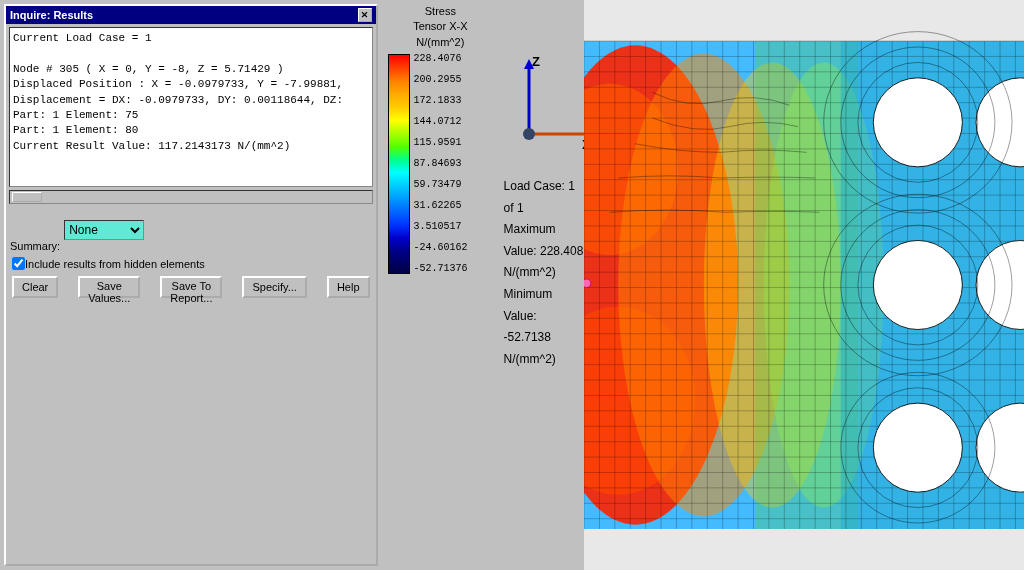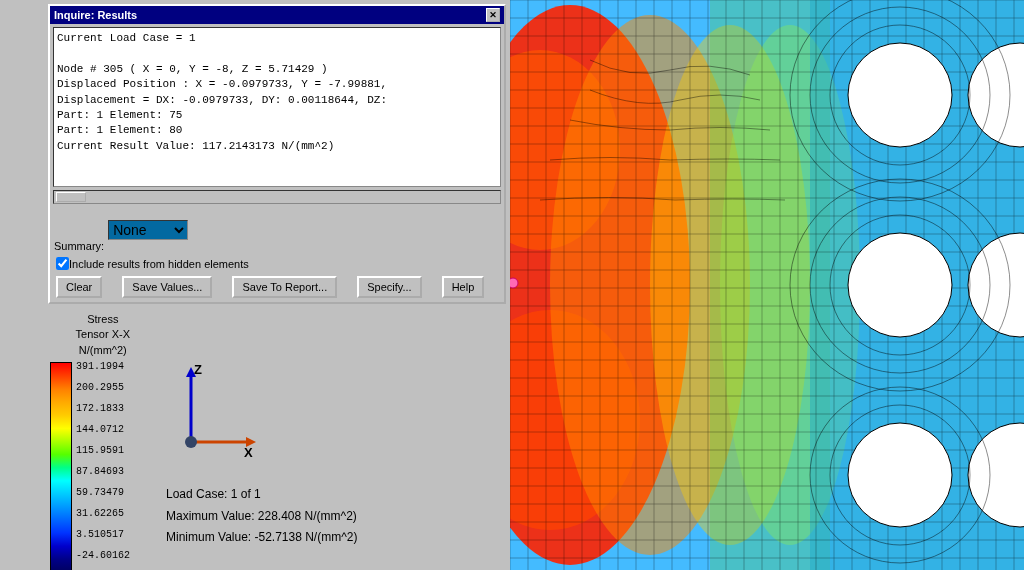--- a/index.html
+++ b/index.html
@@ -9,26 +9,24 @@
       background: #c0c0c0;
       font-family: 'Courier New', monospace;
       font-size: 11px;
       overflow: hidden;
       display: flex;
       flex-direction: row;
     }
 
     
     .left-panel {
-      width: 510px;
+      width: 584px;
       height: 570px;
       display: flex;
-      flex-direction: column;
-      background: #c0c0c0;
-      padding-left: 44px;
+      background: #c0c0c0;
     }
 
     
     .inquire-window {
       margin: 4px;
       border: 2px outset #fff;
       background: #c0c0c0;
       display: flex;
       flex-direction: column;
     }
@@ -99,23 +97,23 @@
 
     .summary-label {
       font-family: Arial, sans-serif;
       font-size: 11px;
       margin-top: 33px;
     }
 
     .summary-select {
       width: 80px;
       height: 20px;
-      font-size: 14px;
+      font-size: 12px;
       border: 1px inset #888;
-      background: #0369a1;
+      background: #5eead4;
     }
 
     .checkbox-row {
       display: flex;
       align-items: center;
       padding: 2px 6px;
       font-family: Arial, sans-serif;
       font-size: 11px;
     }
 
@@ -275,21 +273,21 @@
 
     <div class="legend-bar-container">
       <div class="legend-title">
         <span>Stress</span><br>
         <span>Tensor X-X</span><br>
         <span>N/(mm^2)</span>
       </div>
       <div class="legend-bar-row">
         <div class="legend-bar"></div>
         <div class="legend-values">
-          <span class="legend-value">391.1994</span>
+          <span class="legend-value">228.4076</span>
           <span class="legend-value">200.2955</span>
           <span class="legend-value">172.1833</span>
           <span class="legend-value">144.0712</span>
           <span class="legend-value">115.9591</span>
           <span class="legend-value">87.84693</span>
           <span class="legend-value">59.73479</span>
           <span class="legend-value">31.62265</span>
           <span class="legend-value">3.510517</span>
           <span class="legend-value">-24.60162</span>
           <span class="legend-value">-52.71376</span>

